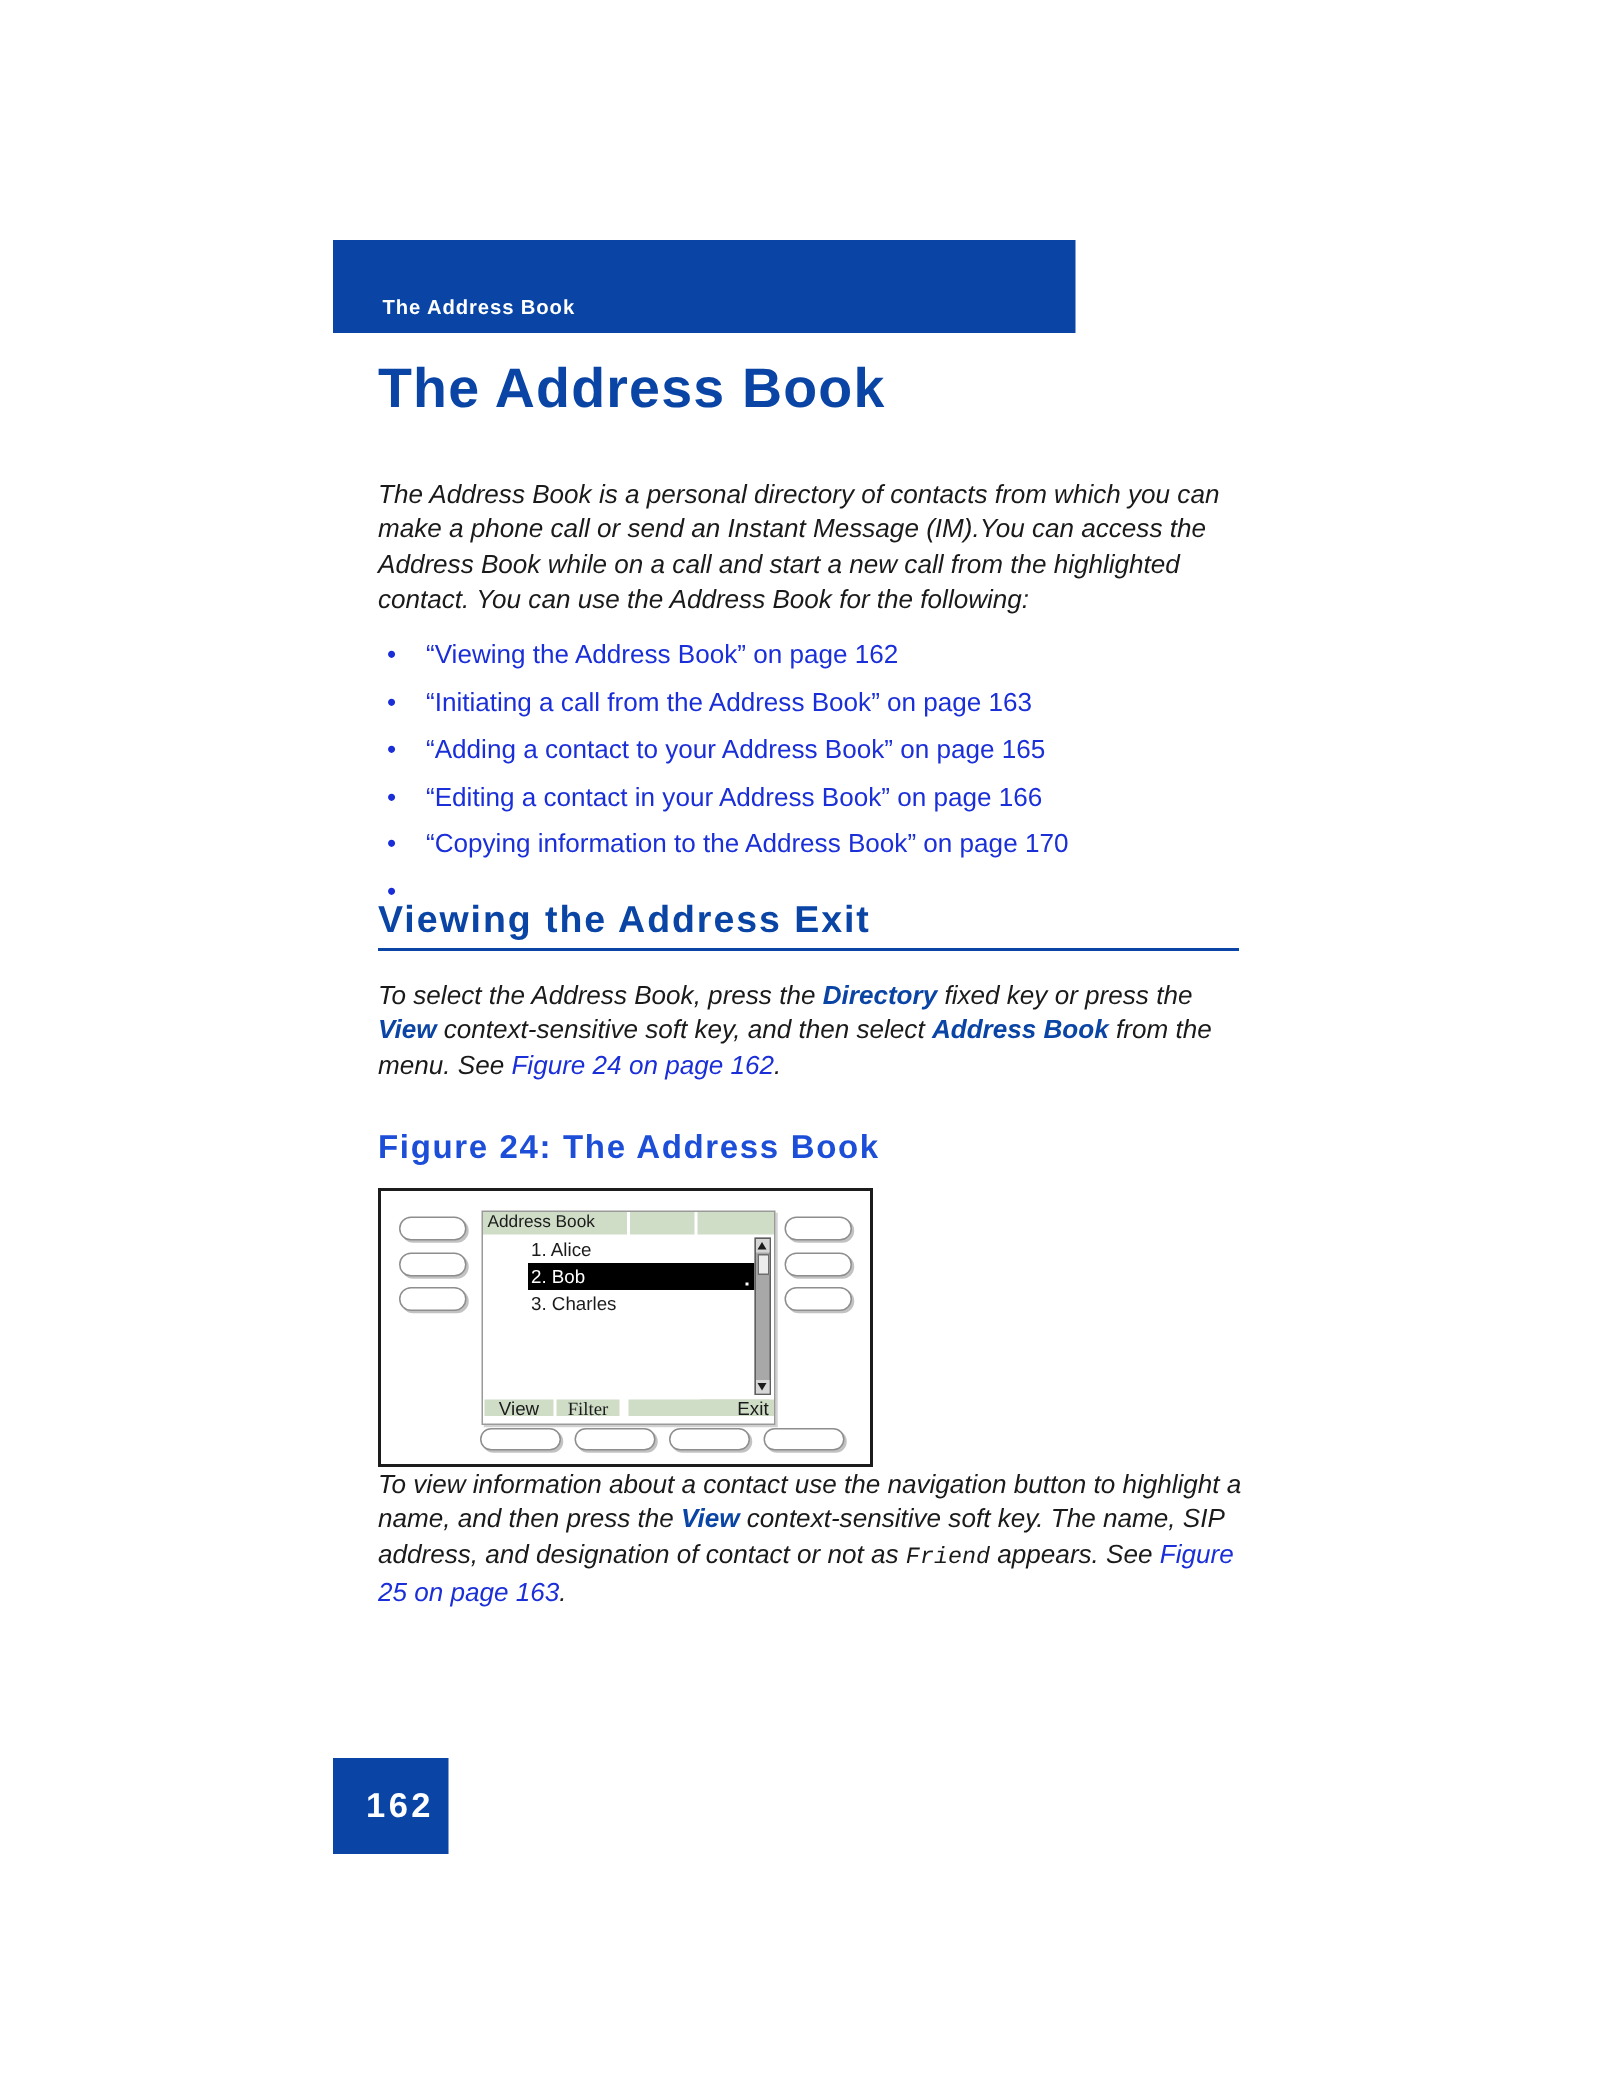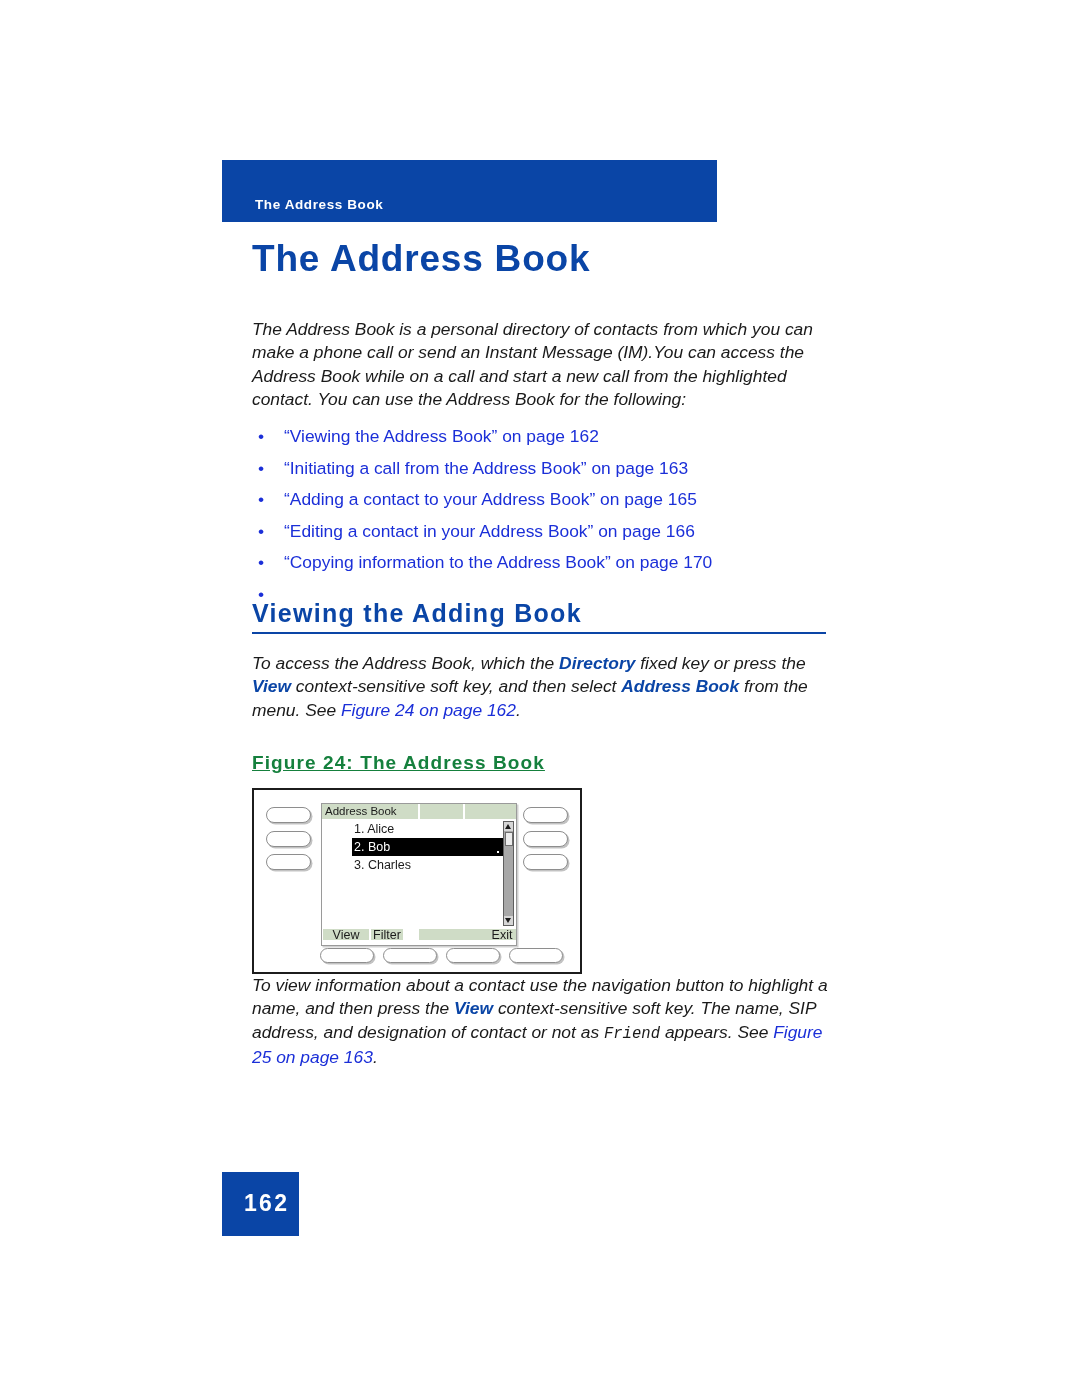--- a/index.html
+++ b/index.html
@@ -113,26 +113,25 @@
   .section-rule {
     width: 574px;
     height: 2px;
     background: #0a45a6;
     margin-bottom: 18px;
   }
 
   
   .figure-caption {
     margin-top: 30px;
-    font-size: 19px;
-    font-weight: bold;
-    color: #15803d;
+    font-size: 22px;
+    font-weight: bold;
+    color: #1d4ed8;
     letter-spacing: 1.1px;
     white-space: nowrap;
-    text-decoration: underline;
   }
 
   .phone-figure {
     position: relative;
     margin-top: 14px;
     width: 330px;
     height: 186px;
     border: 2px solid #1c1c1c;
     background: #ffffff;
     box-sizing: border-box;
@@ -306,21 +305,21 @@
     left: 0;
     top: 1px;
     width: 100%;
     height: 11px;
     background: #cfdcc6;
   }
   .lcd-softkey .lbl {
     position: relative;
   }
   .lcd-softkey.k1 { left: 1px;  width: 46px; }
-  .lcd-softkey.k2 { left: 49px; width: 32px; }
+  .lcd-softkey.k2 { left: 49px; width: 42px; font-family: Liberation Serif, serif; }
   .lcd-softkey.k3 { left: 97px; width: 46px; padding-left: 48px; }
   .lcd-softkey.k4 { left: 145px; width: 70px; }
 
   
   .closing-para {
     margin-top: 36px;
   }
 
   
   .page-number-block {
@@ -374,25 +373,25 @@
     <li>
       <span class="bullet">•</span>
       <span>“Copying information to the Address Book” on page 170</span>
     </li>
     <li>
       <span class="bullet">•</span>
     </li>
   </ul>
 
   <div class="section-heading-wrap">
-    <div class="section-heading">Viewing the Adding Book</div>
+    <div class="section-heading">Viewing the Address Exit</div>
     <div class="section-rule"></div>
   </div>
 
-  <p class="body"><span>To access the Address Book, which the </span><span class="bold-blue">Directory</span><span> fixed key or press the </span><span class="bold-blue">View</span><span> context-sensitive soft key, and then select </span><span class="bold-blue">Address Book</span><span> from the menu. See </span><span class="link">Figure 24 on page 162</span><span>.</span></p>
+  <p class="body"><span>To select the Address Book, press the </span><span class="bold-blue">Directory</span><span> fixed key or press the </span><span class="bold-blue">View</span><span> context-sensitive soft key, and then select </span><span class="bold-blue">Address Book</span><span> from the menu. See </span><span class="link">Figure 24 on page 162</span><span>.</span></p>
 
   <div class="figure-caption">Figure 24:  The Address Book</div>
 
   <div class="phone-figure">
 
     <div class="sidekey l1"></div>
     <div class="sidekey l2"></div>
     <div class="sidekey l3"></div>
 
     <div class="sidekey r1"></div>

